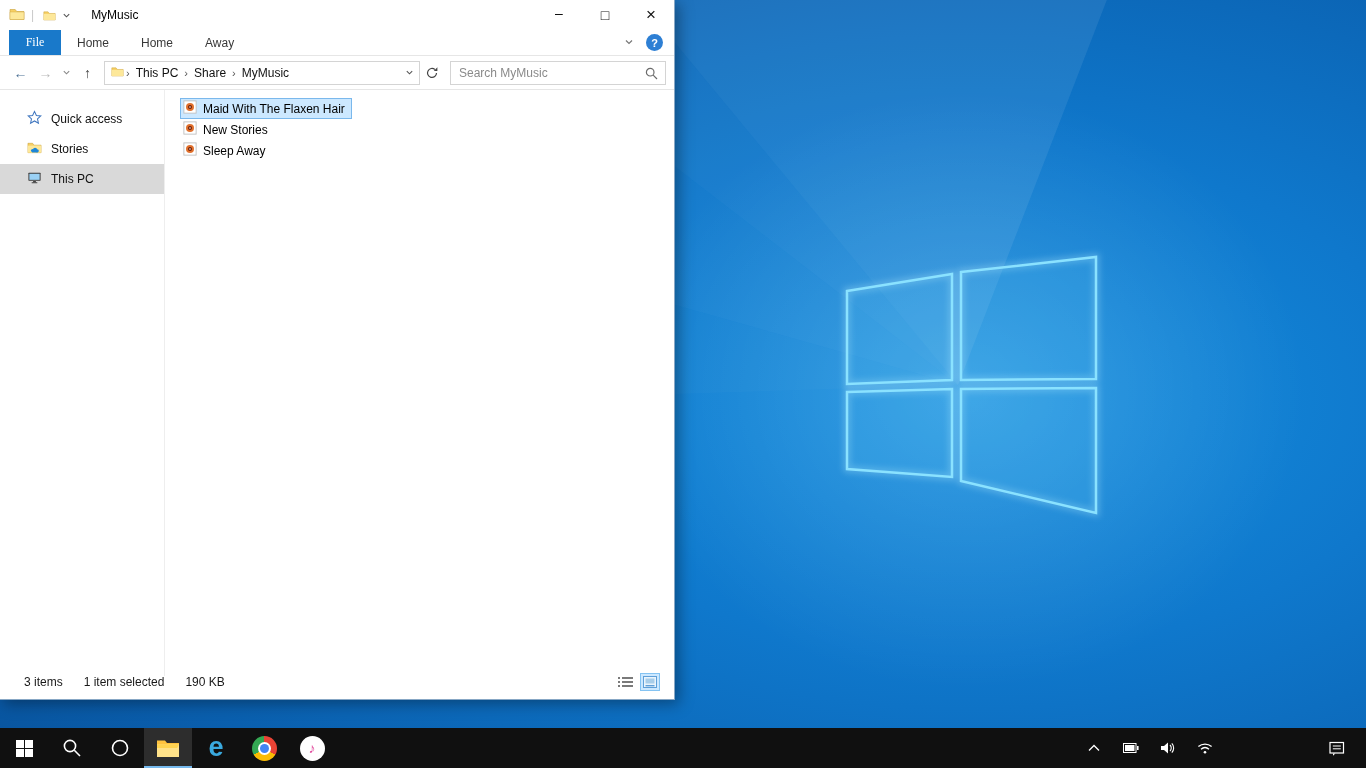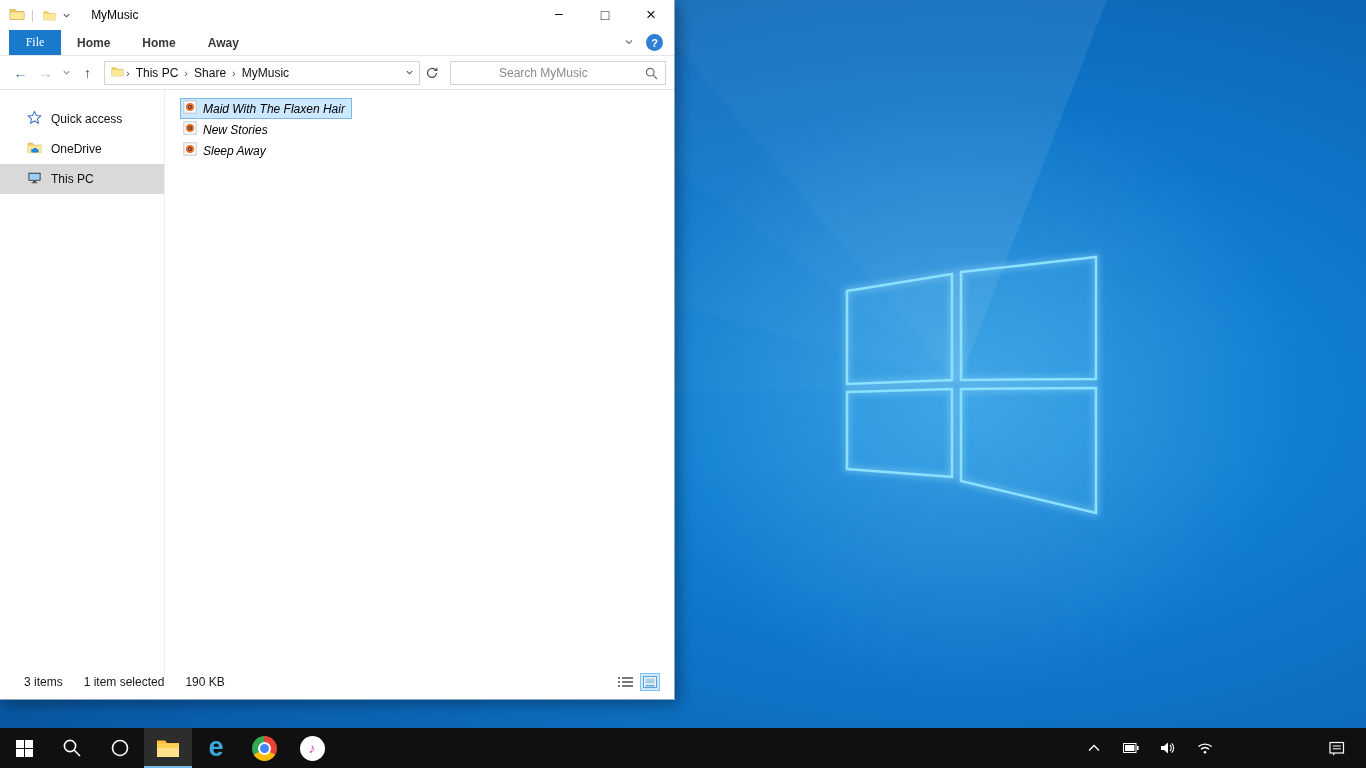--- a/index.html
+++ b/index.html
@@ -23,47 +23,47 @@
   .qat-btn { display:flex; align-items:center; justify-content:center; padding:0 3px; height:100%; }
   .title-text { margin-left:17px; color:#000; white-space:nowrap; }
   .caption { margin-left:auto; display:flex; height:100%; }
   .cap-btn { width:46px; height:100%; display:flex; align-items:center; justify-content:center; color:#111; font-size:14px; }
   .cap-btn.min span { position:relative; top:-2px; }
   .cap-btn.close { font-size:17px; }
 
   
   .ribbonrow { height:26px; flex:0 0 auto; display:flex; align-items:stretch; border-bottom:1px solid #e6e6e6; }
   .tab-file { background:#1979ca; color:#fff; width:52px; margin-left:9px; display:flex; align-items:center; justify-content:center;font-family:Liberation Serif, serif; }
-  .tab { padding:0 16px; display:flex; align-items:center; color:#383838;font-weight:bold; }
+  .tab { padding:0 16px; display:flex; align-items:center; color:#383838; }
   .ribbon-right { margin-left:auto; display:flex; align-items:center; gap:12px; padding-right:11px; }
   .help-btn { width:17px; height:17px; border-radius:50%; background:#2d7fd4; color:#fff; font-size:11px; font-weight:bold; display:flex; align-items:center; justify-content:center; }
 
   
   .addrrow { height:34px; flex:0 0 auto; display:flex; align-items:center; padding:0 8px 0 8px; border-bottom:1px solid #e6e6e6; }
   .navbtn { width:25px; height:26px; display:flex; align-items:center; justify-content:center; font-size:14px; }
   .navbtn.back { color:#4a6f94; }
   .navbtn.fwd  { color:#b9b9b9; }
   .navbtn.up   { color:#3d3d3d; }
   .navbtn.recent { width:17px; }
   .addrbox { width:316px; height:24px; border:1px solid #d4d4d4; display:flex; align-items:center; padding-left:6px; margin-left:4px; background:#fff; }
   .crumb { padding:0 6px; color:#111; white-space:nowrap; }
   .crumb-sep { color:#555; font-size:11px; }
   .addr-chev { margin-left:auto; width:19px; display:flex; justify-content:center; }
   .refresh-btn { width:24px; height:24px; display:flex; align-items:center; justify-content:center; }
   .searchbox { flex:1; height:24px; border:1px solid #d4d4d4; margin-left:6px; position:relative; display:flex; align-items:center; background:#fff; }
-  .searchbox input { border:0; outline:0; width:100%; height:100%; font-family:inherit; font-size:12px; color:#ec4899; padding:0 26px 0 8px; background:transparent;margin-left:40px; }
+  .searchbox input { border:0; outline:0; width:100%; height:100%; font-family:inherit; font-size:12px; color:#ec4899; padding:0 26px 0 8px; background:transparent; }
   .searchbox input::placeholder { color:#8a8a8a; opacity:1; }
   .search-ic { position:absolute; right:7px; top:5px; }
 
   
   .winbody { flex:1; display:flex; min-height:0; }
   .sidebar { width:165px; flex:0 0 auto; border-right:1px solid #eeeeee; padding-top:14px; }
   .nav-item { height:30px; display:flex; align-items:center; gap:9px; padding-left:27px; color:#111; }
   .nav-item.selected { background:#d9d9d9; }
-  .filepane { flex:1; padding:8px 0 0 15px;font-style:italic; }
+  .filepane { flex:1; padding:8px 0 0 15px; }
   .file-row { display:flex; align-items:center; gap:6px; height:21px; width:max-content; padding:0 6px 0 2px; border:1px solid transparent; color:#000; }
   .file-row.selected { background:#cce8ff; border-color:#7ab8ec; }
 
   
   .statusbar { height:23px; flex:0 0 auto; display:flex; align-items:center; padding:0 10px 12px 24px; color:#191919; }
   .statusbar .st { margin-right:21px; white-space:nowrap; }
   .status-right { margin-left:auto; display:flex; align-items:center; gap:5px; padding-right:4px; }
   .view-toggle { width:20px; height:18px; display:flex; align-items:center; justify-content:center; border:1px solid transparent; }
   .view-toggle.active { background:#cce8ff; border-color:#84c3f2; }
 
@@ -239,21 +239,21 @@
               <path d="M1 3.5h5l1.5 2H15v8H1z" fill="#f7cf63" stroke="#caa23d" stroke-width="0.6"></path>
               <path d="M1 6h14v7.5H1z" fill="#fde89a"></path>
               <g fill="#1c86d9">
                 <circle cx="6" cy="11.3" r="1.8"></circle>
                 <circle cx="8.6" cy="10.4" r="2.2"></circle>
                 <circle cx="10.9" cy="11.5" r="1.7"></circle>
                 <rect x="5.6" y="11" width="5.6" height="2.3"></rect>
               </g>
             </svg>
         </span>
-        <span>OneDrive</span>
+        <span>Stories</span>
       </div>
       <div class="nav-item selected">
         <span>
           <svg width="15" height="15" viewBox="0 0 16 16">
               <rect x="1.5" y="3" width="13" height="8.5" rx="0.5" fill="#3a3a3a"></rect>
               <rect x="2.5" y="4" width="11" height="6.5" fill="#9ad1f5"></rect>
               <rect x="6.5" y="11.8" width="3" height="1.3" fill="#3a3a3a"></rect>
               <rect x="5" y="13.1" width="6" height="1" fill="#3a3a3a"></rect>
             </svg>
         </span>

